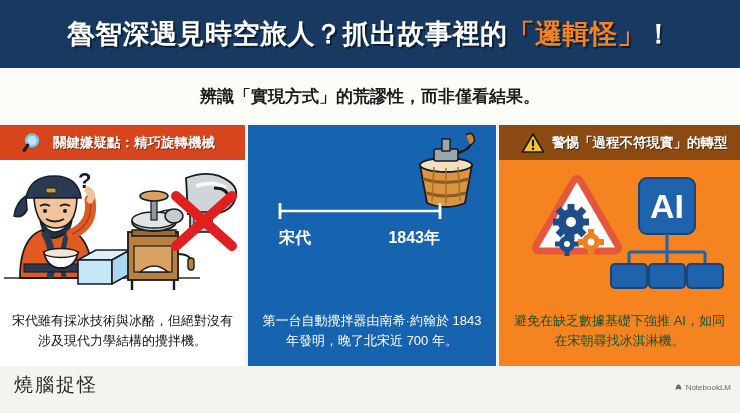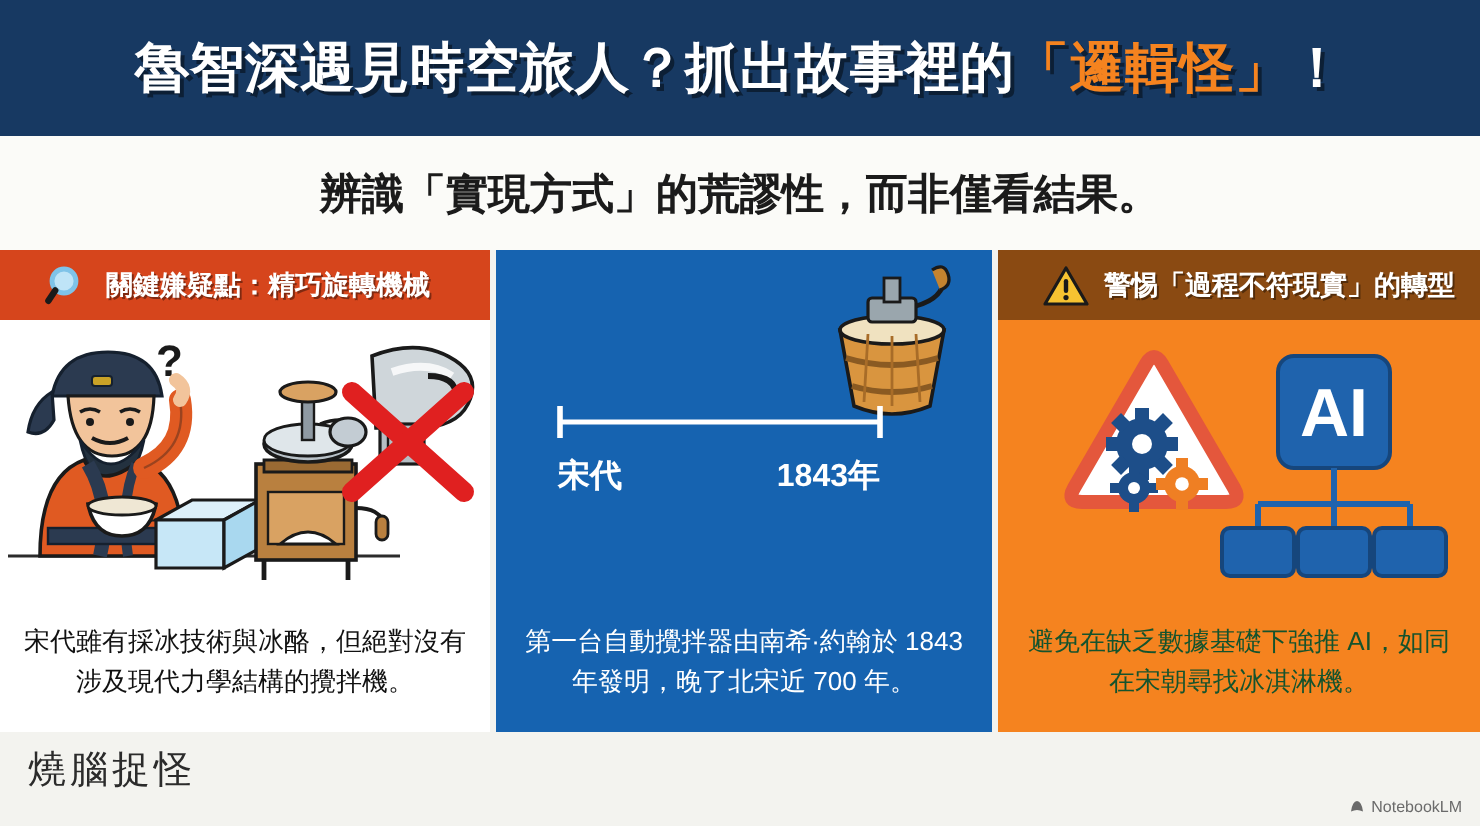--- a/index.html
+++ b/index.html
@@ -24,21 +24,21 @@
   }
   .title-accent{color:#F5831F;}
 
   
   .subtitle-band{
     position:absolute;left:0;top:68px;width:740px;height:57px;
     background:#fbfbf8;
     display:flex;align-items:center;justify-content:center;
   }
   .subtitle-text{
-    font-size:21px;font-weight:bold;color:#1b1b1b;white-space:nowrap;
+    font-size:17px;font-weight:bold;color:#1b1b1b;white-space:nowrap;
   }
 
   
   .columns{position:absolute;left:0;top:125px;width:740px;height:241px;display:flex;}
   .col{position:relative;height:241px;overflow:hidden;}
   .col-1{width:245px;background:#ffffff;}
   .col-2{width:248px;background:#1663b0;border-left:3px solid #f3f3ef;border-right:3px solid #f3f3ef;}
   .col-3{width:241px;background:#F5831F;}
 
   .col-head{
@@ -73,21 +73,21 @@
     position:absolute;left:0;top:366px;width:740px;height:47px;
     background:#f3f3ef;
   }
   .brand{
     position:absolute;left:14px;top:6px;
     font-size:19px;color:#2b2b2b;
     font-family:"Liberation Serif","DejaVu Serif",serif;
     letter-spacing:2px;
   }
   .nblm{
-    position:absolute;right:9px;bottom:5px;
+    position:absolute;right:9px;bottom:21px;
     display:flex;align-items:center;gap:3px;
     font-size:8px;color:#6a6a6a;text-align:right;
   }
   .nblm-mark{width:9px;height:9px;display:block;}
 
   svg{display:block;}
 </style>
 </head>
 <body>
 

